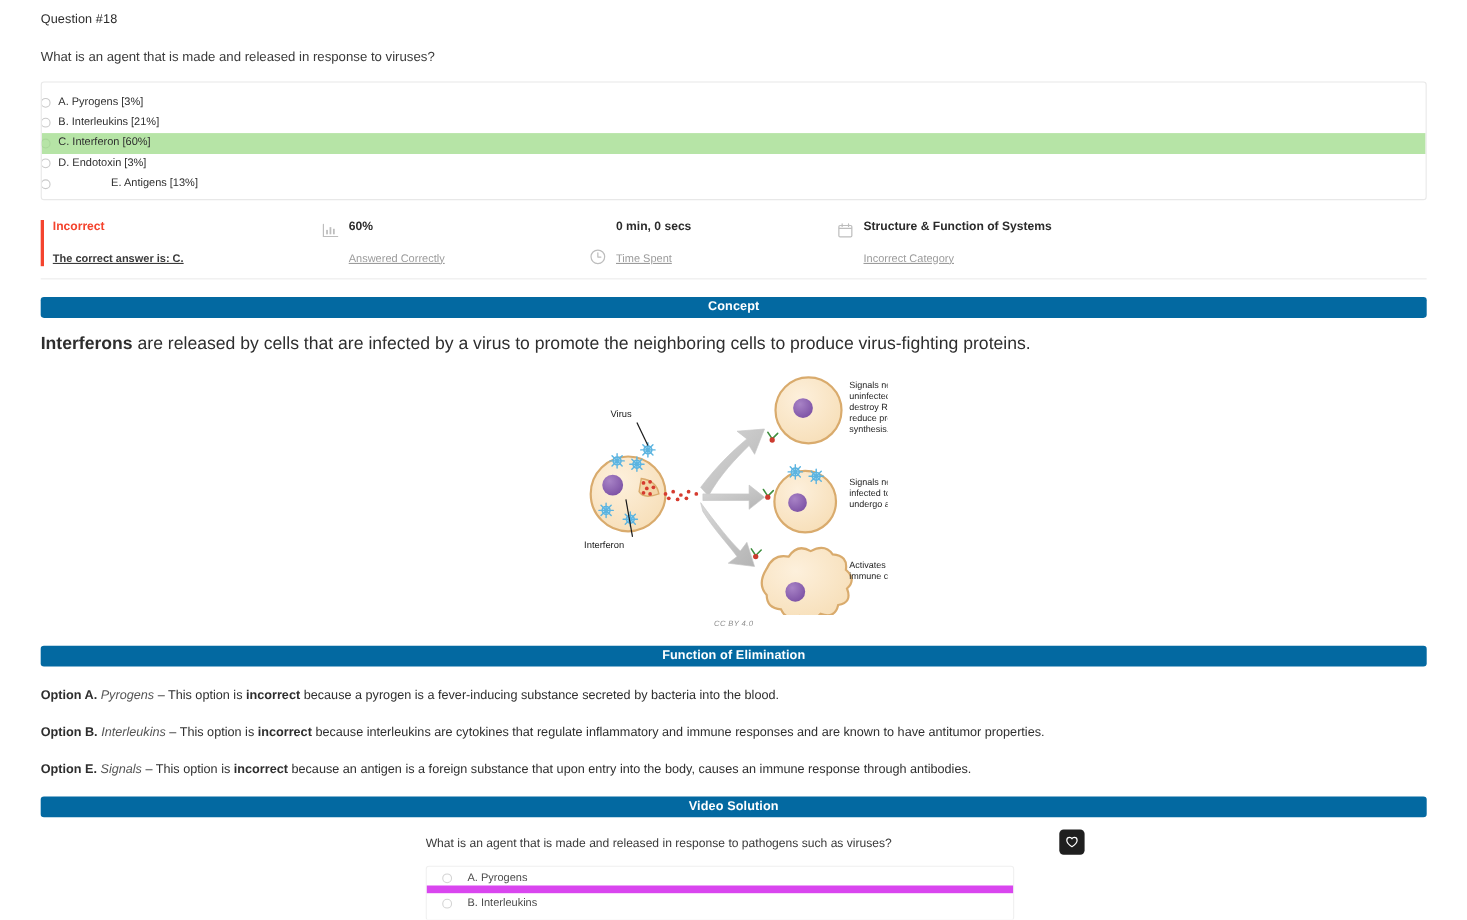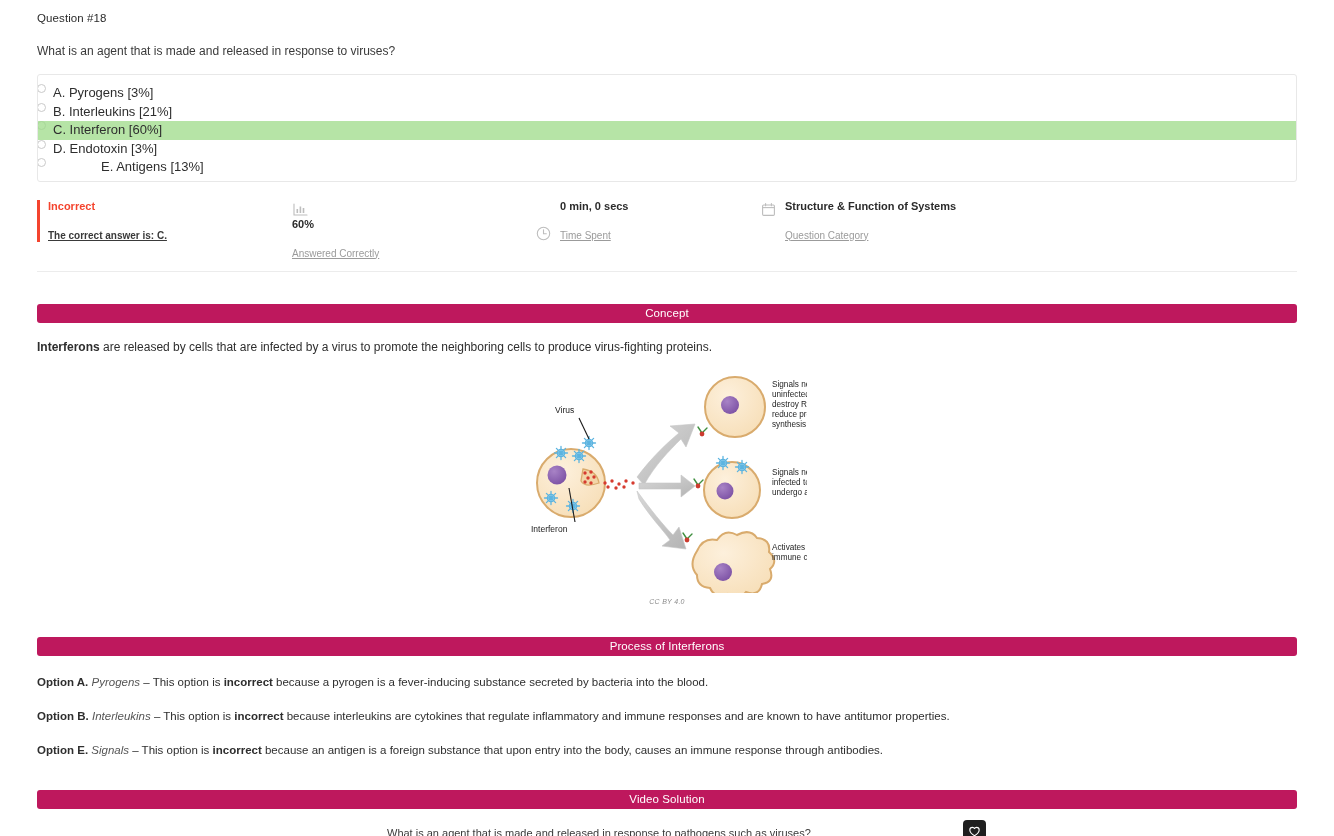--- a/index.html
+++ b/index.html
@@ -43,23 +43,24 @@
 
   
   .choices {
     border: 1px solid #e8e8e8;
     border-radius: 3px;
     background: #fff;
     overflow: hidden;
   }
   .choice {
     display: flex;
+    align-items: center;
     height: 18px;
     padding: 0 0 0 3px;
-    font-size: 13px;
+    font-size: 10px;
     color: #2e2e2e;
     line-height: 18px;
   }
   .choice:first-child { margin-top: 5px; }
   .choice:last-child { margin-bottom: 5px; gap: 48px; }
   .choice + .choice { margin-top: 0; }
   .choices .choice { margin-bottom: 0; }
   .radio {
     width: 9px; height: 9px;
     min-width: 9px;
@@ -116,41 +117,41 @@
   }
   .stat-text .t2 {
     font-size: 10px;
     color: #9b9b9b;
     line-height: 13px;
     margin-top: 16px;
     text-decoration: underline;
   }
   .stat-result .t1 { color: #f4442e; }
   .stat-result .t2 { color: #3a3a3a; font-weight: bold; }
-  .stat-pct { width: 243px; flex-direction: column; }
+  .stat-pct { width: 243px; }
   .stat-time { width: 225px; align-items: flex-end; }
 
   
   .section-bar {
-    margin-top: 32px;
-    background: #be185d;
+    margin-top: 16px;
+    background: #0369a1;
     color: #ffffff;
     font-size: 11.5px;
-    font-weight: normal;
+    font-weight: bold;
     text-align: center;
     line-height: 19px;
     height: 19px;
     border-radius: 3px;
     letter-spacing: .1px;
   }
 
   
   .concept-text {
     margin: 16px 0 0 0;
-    font-size: 12px;
+    font-size: 16px;
     color: #2e2e2e;
     line-height: 16px;
   }
   .concept-text b { font-weight: bold; }
 
   
   .figure {
     margin-top: 10px;
     display: flex;
     justify-content: center;
@@ -206,21 +207,21 @@
     width: 535px;
     padding: 4px 0 4px 0;
   }
   .vid-choice {
     display: flex;
     align-items: center;
     height: 20px;
     font-size: 10px;
     color: #4a4a4a;
     padding-left: 14px;
-    border-bottom: 2px solid #d946ef;
+    border-bottom: 7px solid #d946ef;
   }
   .vid-choice:last-child { border-bottom: none; }
   .vid-radio {
     width: 9px; height: 9px; min-width: 9px;
     border: 1px solid #d4d4d4;
     border-radius: 50%;
     background: #fff;
     margin-right: 14px;
   }
   .fav-btn {
@@ -309,21 +310,21 @@
     <div class="stat stat-cat">
       <span class="stat-icon">
         <svg width="17" height="17" viewBox="0 0 17 17" fill="none" stroke="#bdbdbd" stroke-width="1.1">
           <rect x="2.6" y="4" width="11.8" height="10.4" rx="1.1"></rect>
           <path d="M2.6 6.6 h11.8"></path>
           <path d="M5.6 2.6 v2.2 M11.4 2.6 v2.2" stroke-linecap="round"></path>
         </svg>
       </span>
       <div class="stat-text">
         <div class="t1">Structure &amp; Function of Systems</div>
-        <div class="t2">Question Category</div>
+        <div class="t2">Incorrect Category</div>
       </div>
     </div>
 
   </div>
 
   <div class="section-bar">Concept</div>
 
   <p class="concept-text"><b>Interferons</b><span> are released by cells that are infected by a virus to promote the neighboring cells to produce virus-fighting proteins.</span></p>
 
   <div class="figure">
@@ -462,21 +463,21 @@
         </text>
         <text font-family="'Liberation Sans',sans-serif" font-size="8.2" fill="#1f1f1f">
           <tspan x="245" y="185">Activates</tspan>
           <tspan x="245" y="195">immune cells.</tspan>
         </text>
       </svg>
       <div class="fig-caption">CC BY 4.0</div>
     </div>
   </div>
 
-  <div class="section-bar">Process of Interferons</div>
+  <div class="section-bar">Function of Elimination</div>
 
   <p class="poe-item"><b>Option A.</b> <i>Pyrogens</i><span> – This option is </span><b>incorrect</b><span> because a pyrogen is a fever-inducing substance secreted by bacteria into the blood.</span></p>
 
   <p class="poe-item"><b>Option B.</b> <i>Interleukins</i><span> – This option is </span><b>incorrect</b><span> because interleukins are cytokines that regulate inflammatory and immune responses and are known to have antitumor properties.</span></p>
 
 
   <p class="poe-item"><b>Option E.</b> <i>Signals</i><span> – This option is </span><b>incorrect</b><span> because an antigen is a foreign substance that upon entry into the body, causes an immune response through antibodies.</span></p>
 
   <div class="section-bar">Video Solution</div>
 

